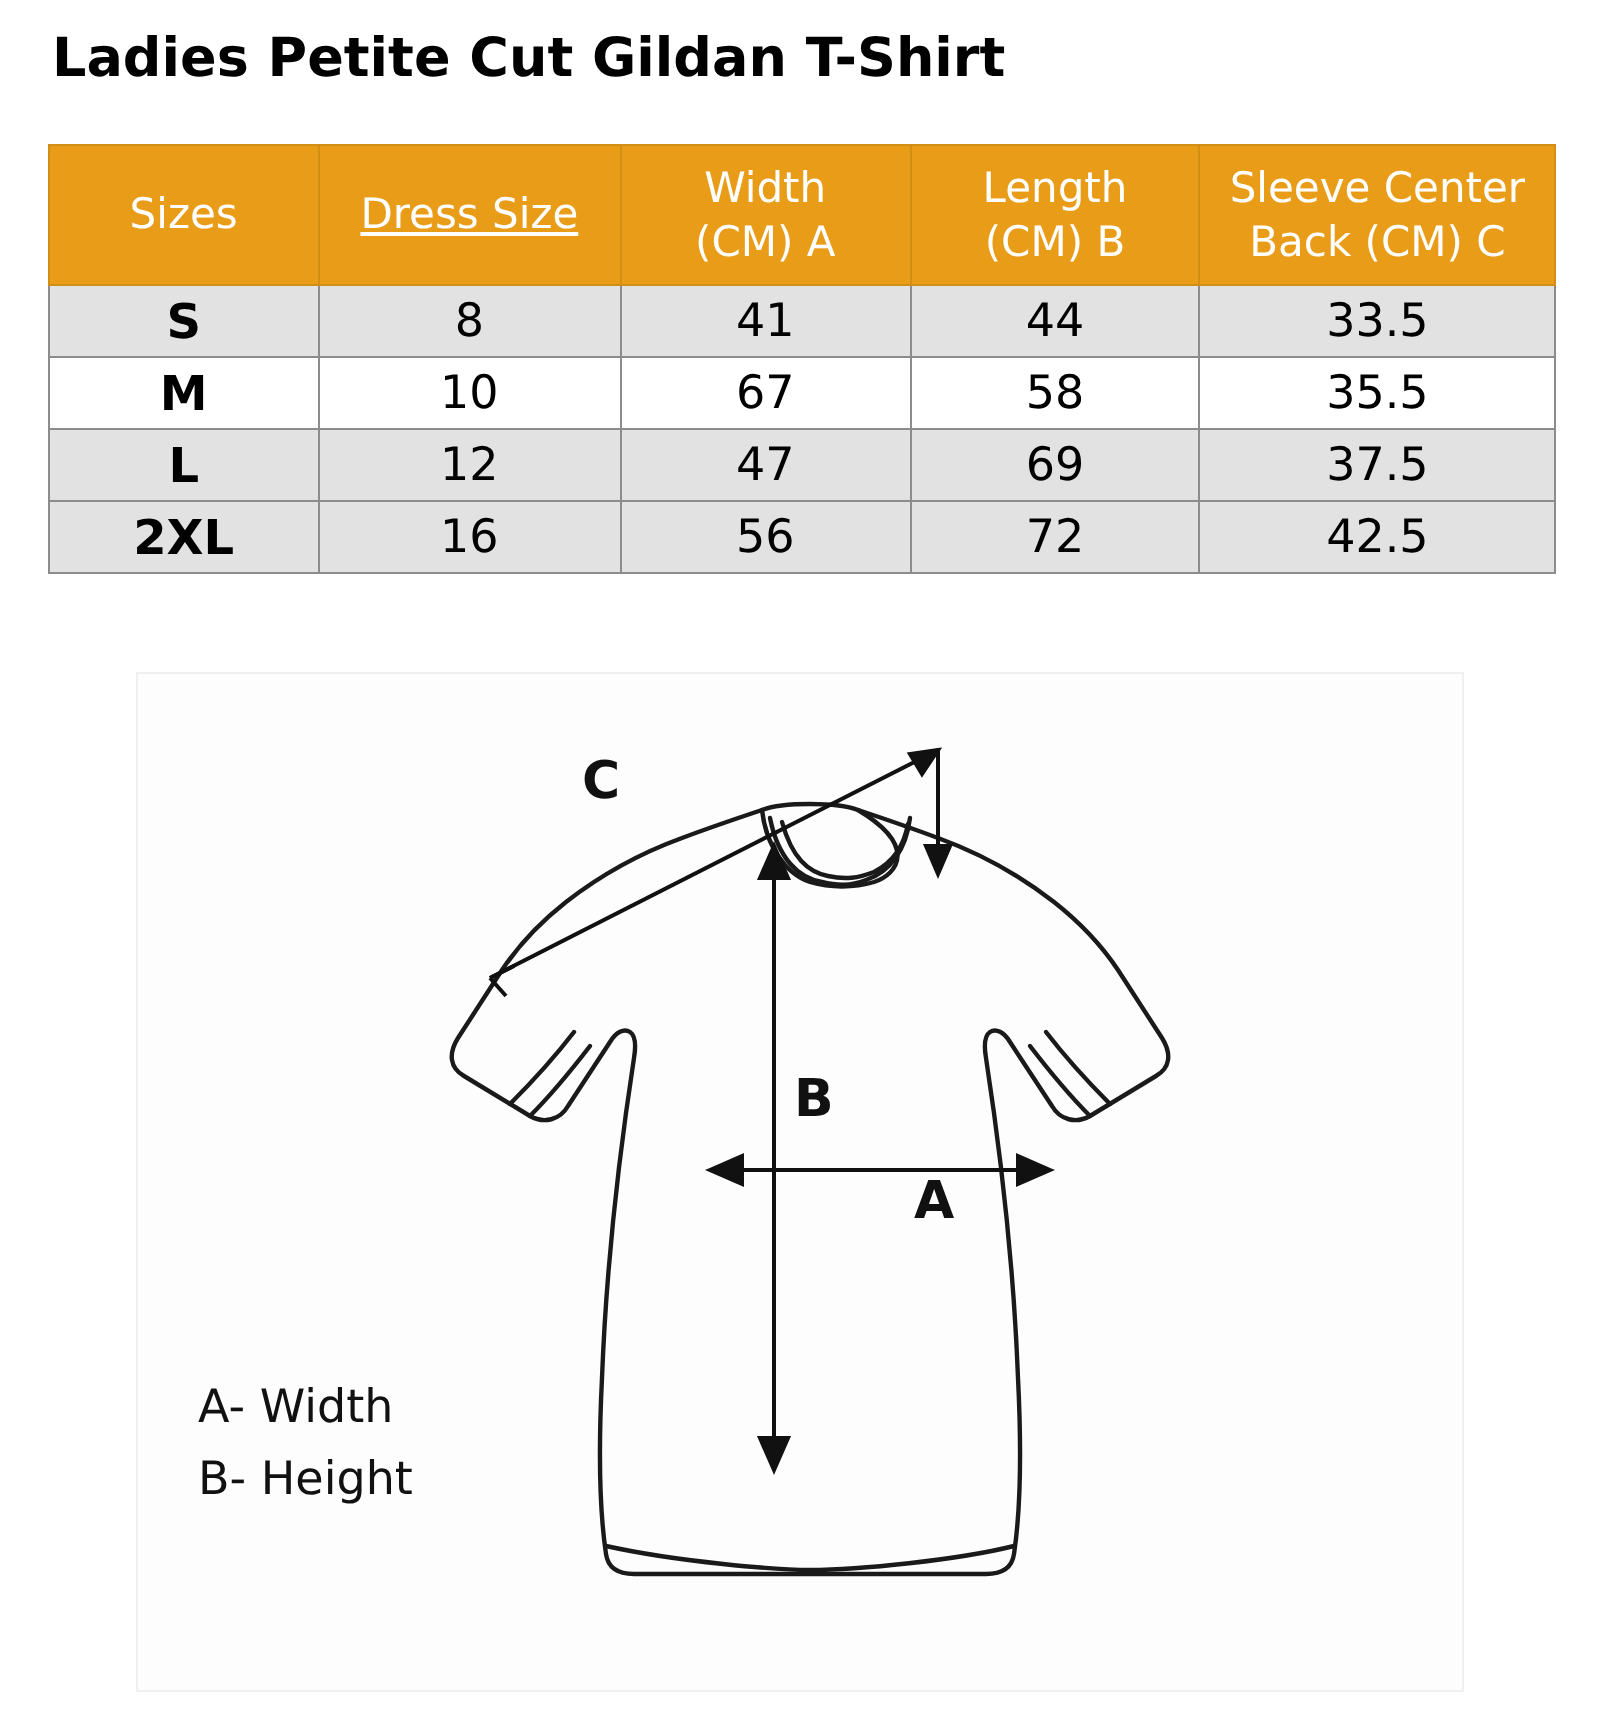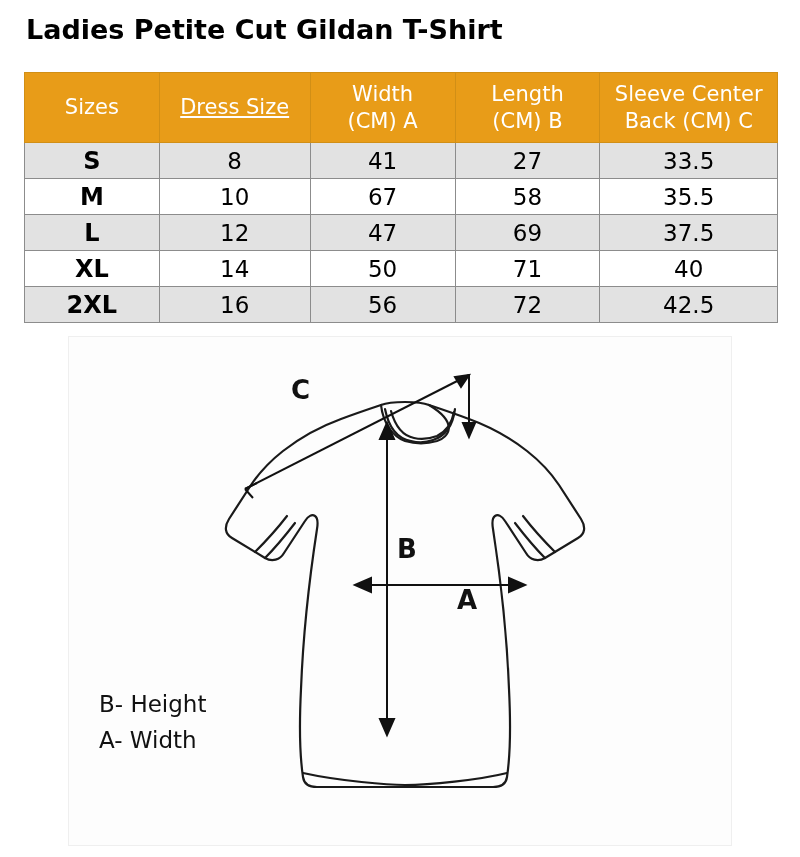--- a/index.html
+++ b/index.html
@@ -133,43 +133,36 @@
           <div>Sleeve Center</div>
           <div>Back (CM) C</div>
         </th>
       </tr>
     </thead>
     <tbody>
       <tr class="alt">
         <td class="sizecell">S</td>
         <td>8</td>
         <td>41</td>
-        <td>27</td>
+        <td>44</td>
         <td>33.5</td>
       </tr>
       <tr>
         <td class="sizecell">M</td>
         <td>10</td>
         <td>67</td>
         <td>58</td>
         <td>35.5</td>
       </tr>
       <tr class="alt">
         <td class="sizecell">L</td>
         <td>12</td>
         <td>47</td>
         <td>69</td>
         <td>37.5</td>
-      </tr>
-      <tr>
-        <td class="sizecell">XL</td>
-        <td>14</td>
-        <td>50</td>
-        <td>71</td>
-        <td>40</td>
       </tr>
       <tr class="alt">
         <td class="sizecell">2XL</td>
         <td>16</td>
         <td>56</td>
         <td>72</td>
         <td>42.5</td>
       </tr>
     </tbody>
   </table>
@@ -249,18 +242,18 @@
 
       <g stroke="#111111" stroke-width="2" fill="#111111">
         <line x1="296" y1="248" x2="446" y2="248"></line>
         <polygon points="286,248 302,241 302,255"></polygon>
         <polygon points="456,248 440,241 440,255"></polygon>
       </g>
       <text x="388" y="272" font-family="DejaVu Sans, sans-serif" font-size="26" font-weight="bold" fill="#111111">A</text>
     </svg>
 
     <div class="legend">
+      <div>A- Width</div>
       <div>B- Height</div>
-      <div>A- Width</div>
     </div>
   </div>
 
 </div>
 
 </body></html>

